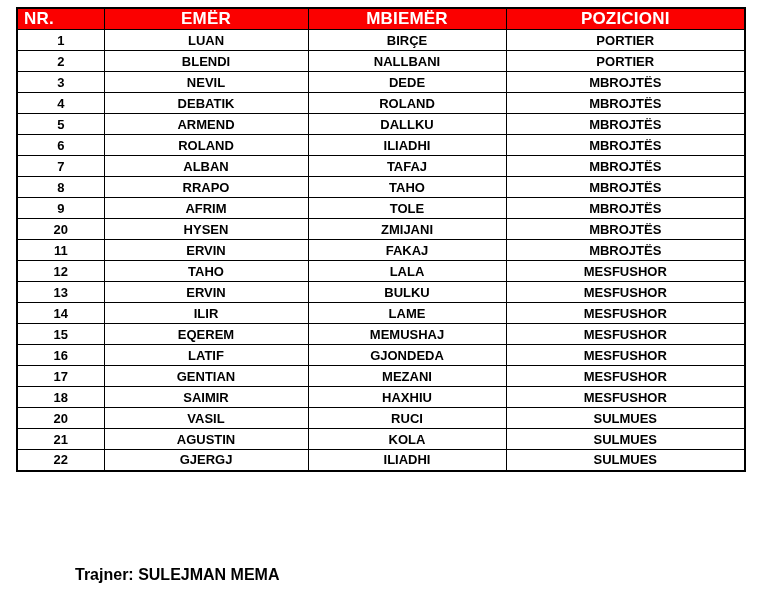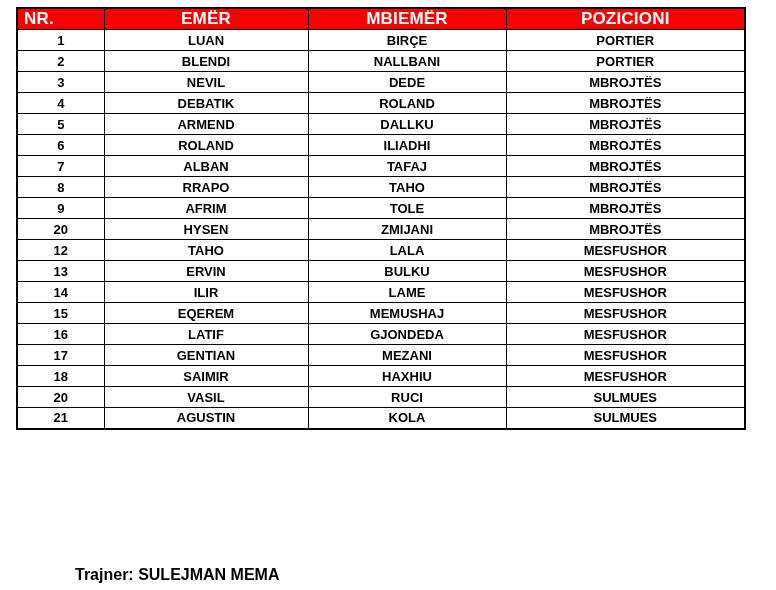--- a/index.html
+++ b/index.html
@@ -142,20 +142,26 @@
           <td>TOLE</td>
           <td>MBROJTËS</td>
         </tr>
         <tr>
           <td>20</td>
           <td>HYSEN</td>
           <td>ZMIJANI</td>
           <td>MBROJTËS</td>
         </tr>
         <tr>
+          <td>11</td>
+          <td>ERVIN</td>
+          <td>FAKAJ</td>
+          <td>MBROJTËS</td>
+        </tr>
+        <tr>
           <td>12</td>
           <td>TAHO</td>
           <td>LALA</td>
           <td>MESFUSHOR</td>
         </tr>
         <tr>
           <td>13</td>
           <td>ERVIN</td>
           <td>BULKU</td>
           <td>MESFUSHOR</td>
@@ -195,18 +201,24 @@
           <td>VASIL</td>
           <td>RUCI</td>
           <td>SULMUES</td>
         </tr>
         <tr>
           <td>21</td>
           <td>AGUSTIN</td>
           <td>KOLA</td>
           <td>SULMUES</td>
         </tr>
+        <tr>
+          <td>22</td>
+          <td>GJERGJ</td>
+          <td>ILIADHI</td>
+          <td>SULMUES</td>
+        </tr>
       </tbody>
   </table>
 
   <div class="footer">Trajner: SULEJMAN MEMA</div>
 
 </div>
 
 </body></html>

